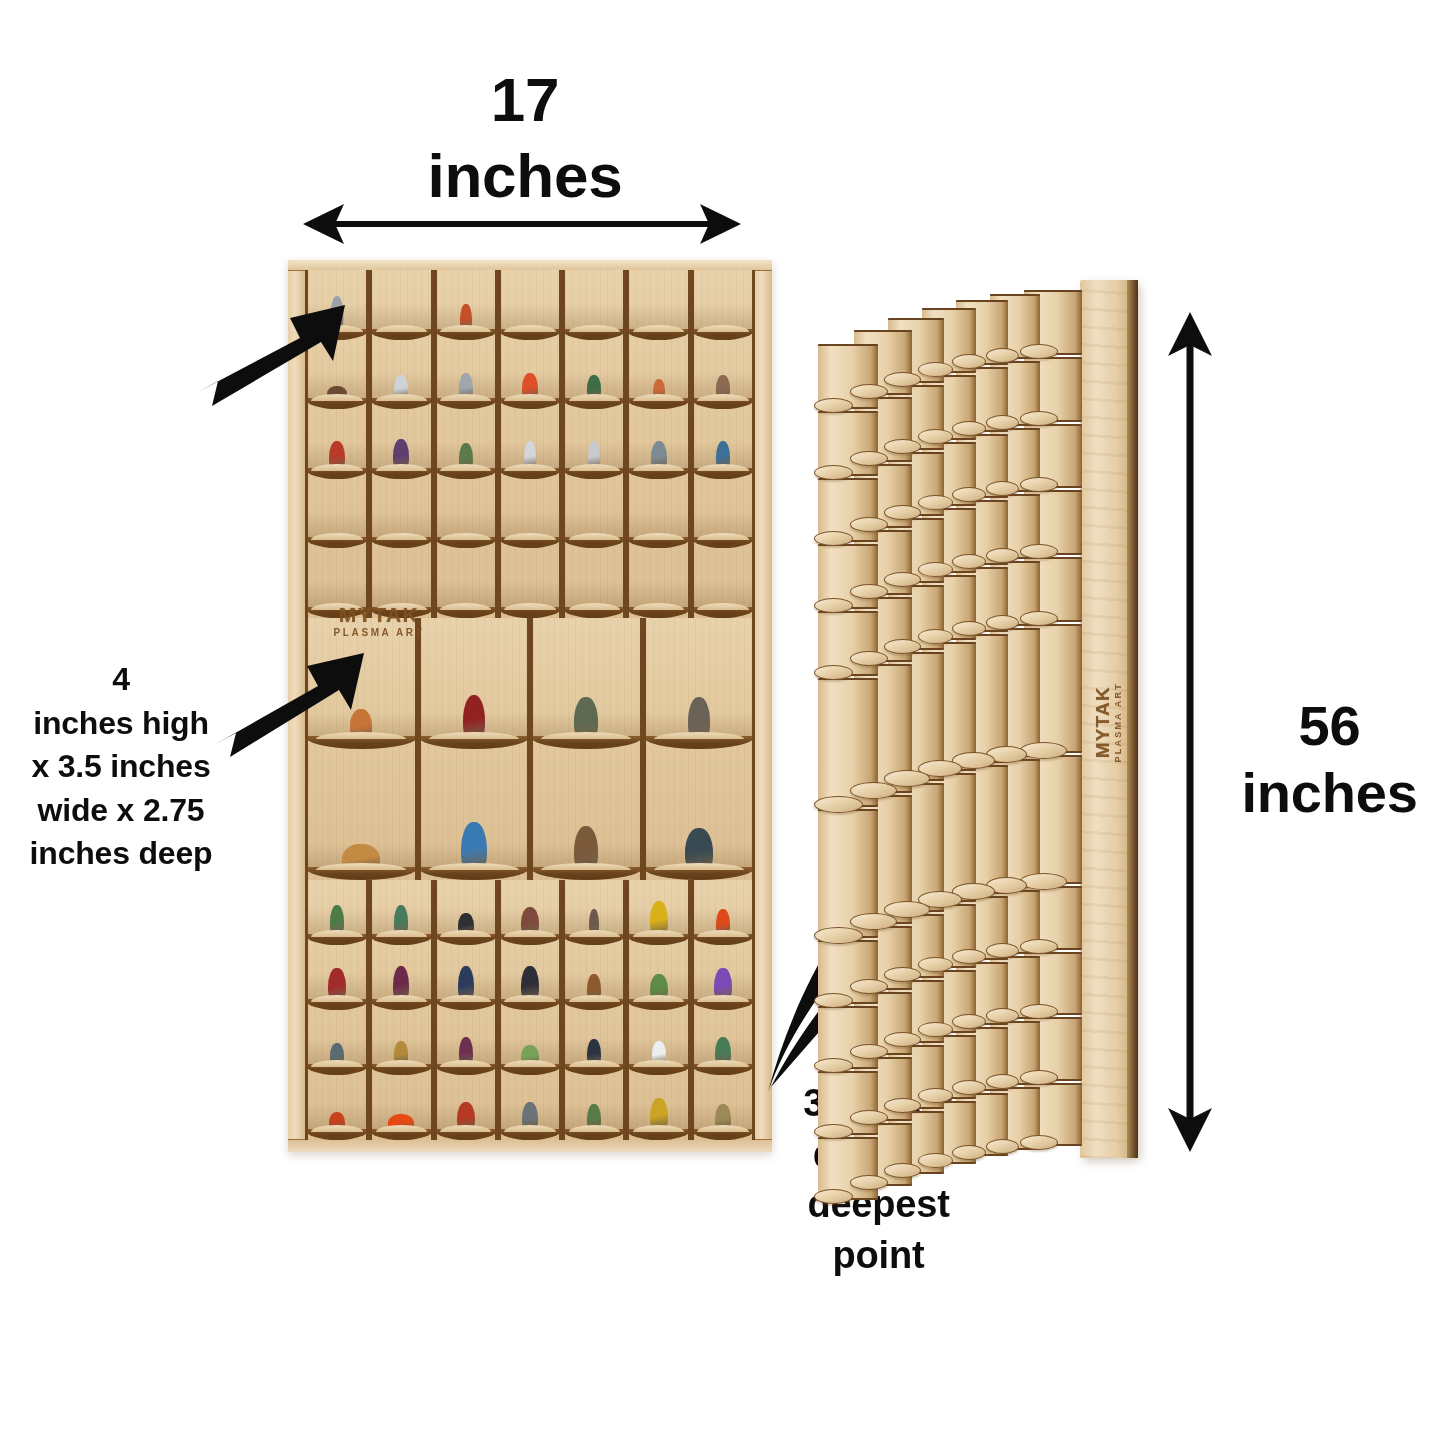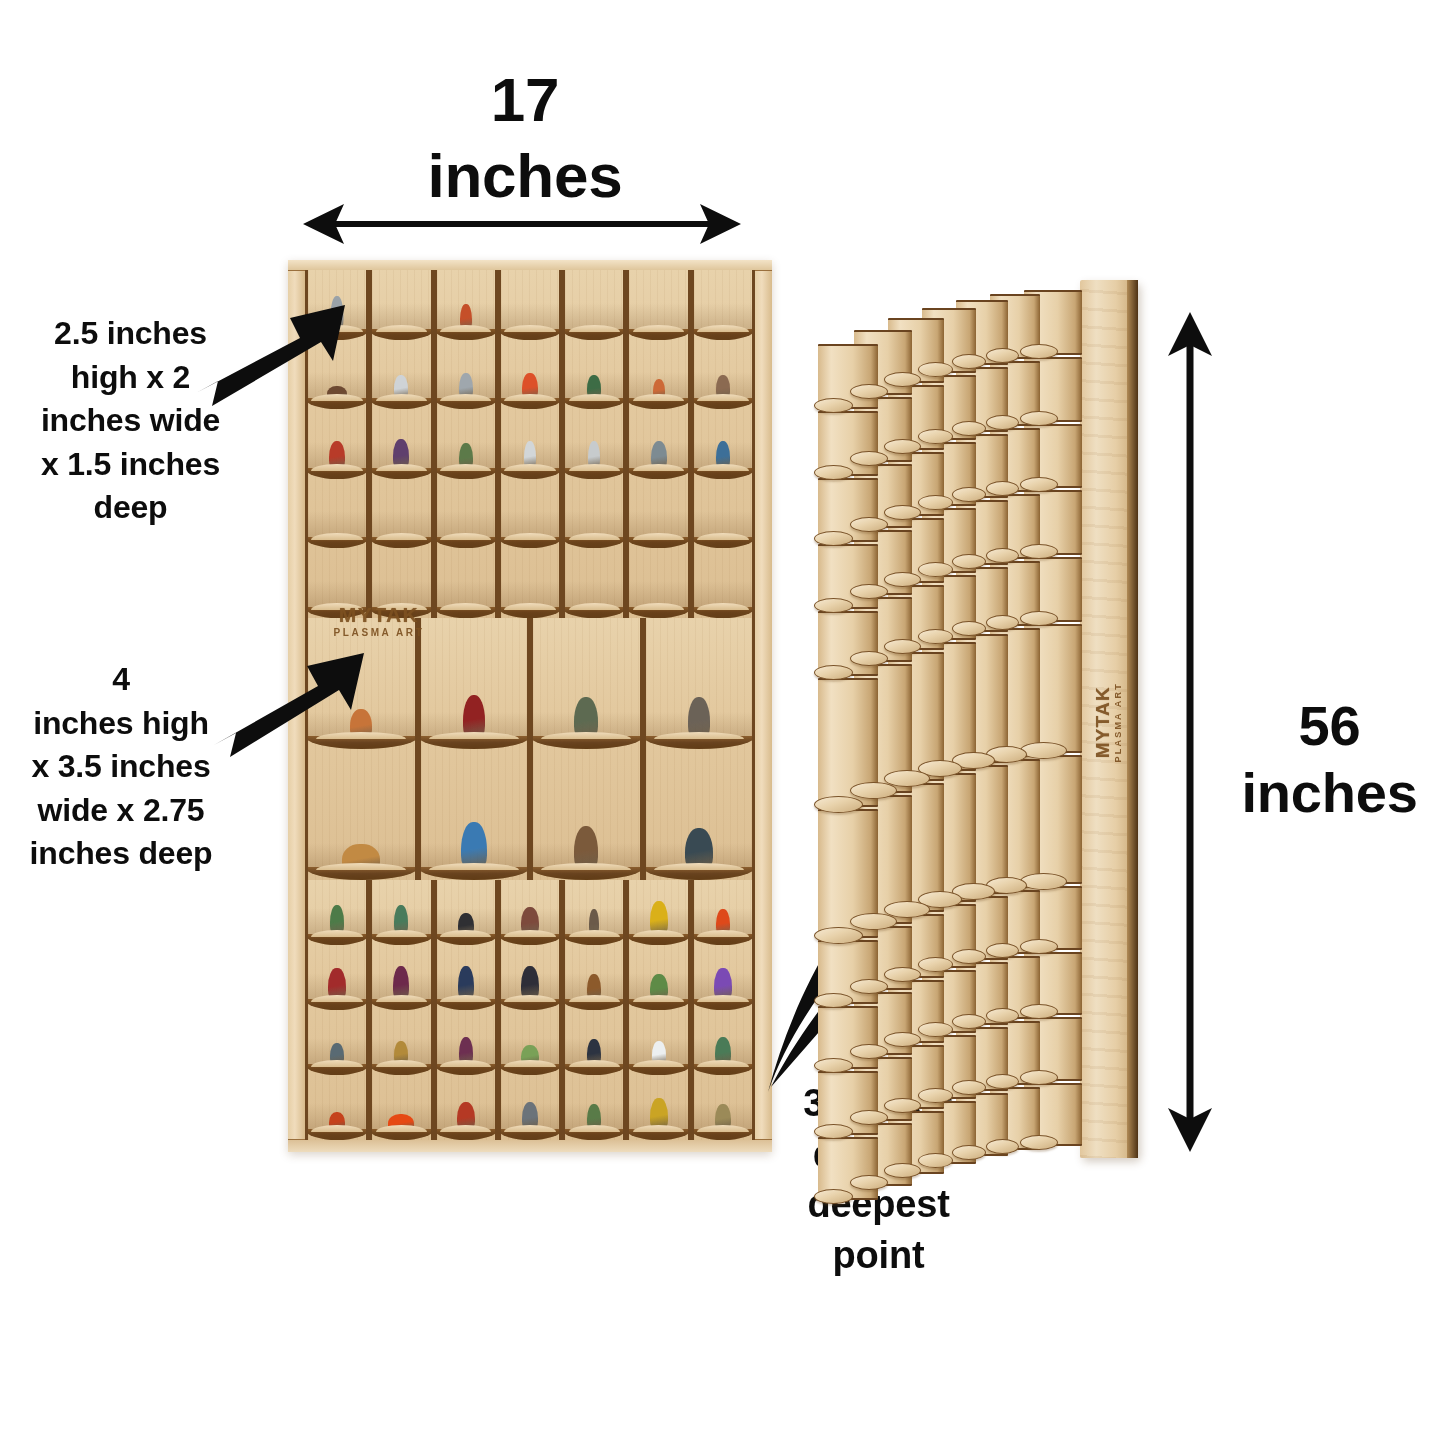--- a/index.html
+++ b/index.html
@@ -958,25 +958,20 @@
       <path d="M948 806 C 975 820, 995 840, 1000 866 L 964 846 Z" fill="#0d0d0d"></path>
     </g>
   </svg>
 
   <div class="callout" id="top-width-label">17
 inches</div>
 
   <div class="callout" id="right-height-label">56
 inches</div>
 
-  <div class="callout" id="small-slot-label">2.5 inches
-high x 2
-inches wide
-x 1.5 inches
-deep</div>
 
   <div class="callout" id="large-slot-label">4
 inches high
 x 3.5 inches
 wide x 2.75
 inches deep</div>
 
   <div class="callout" id="depth-label">3 inches
 deep at
 deepest

